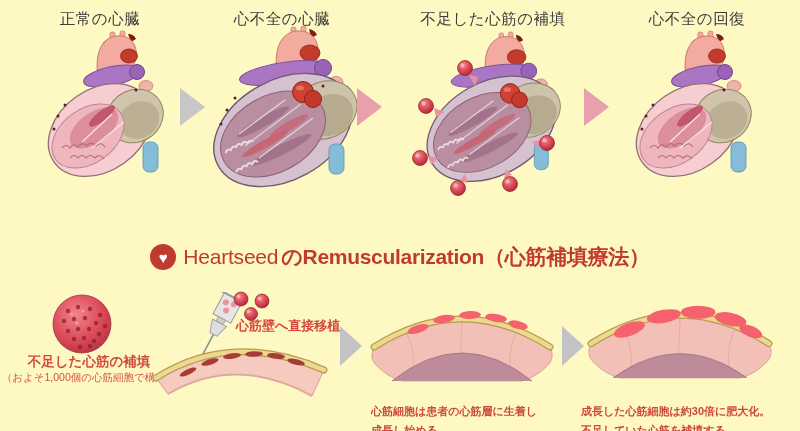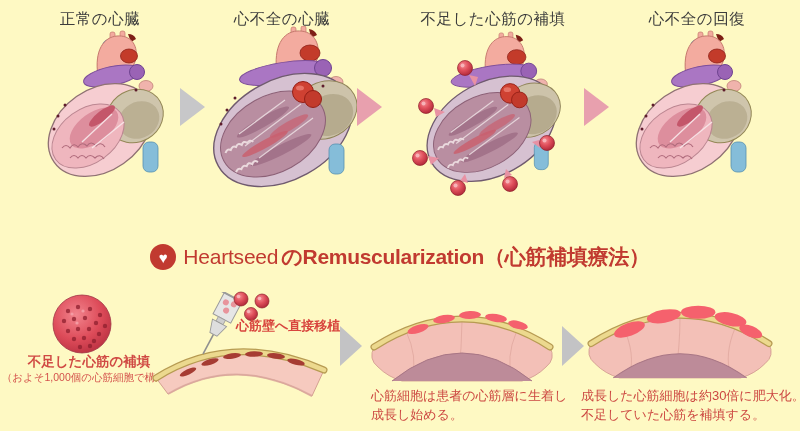--- a/index.html
+++ b/index.html
@@ -45,22 +45,22 @@
   }
   .sphere-subtitle{
     position:absolute;left:0px;top:371px;width:178px;text-align:center;
     font-size:10.5px;font-weight:500;color:#d4524c;white-space:nowrap;
   }
   .injection-label{
     position:absolute;left:236px;top:317px;font-size:13px;font-weight:700;
     color:#d8453e;white-space:nowrap;text-align:center;
   }
   .caption{
-    position:absolute;font-size:13px;font-weight:400;color:#cc4741;
-    line-height:19px;white-space:nowrap;
+    position:absolute;font-size:11px;font-weight:700;color:#cc4741;
+    line-height:19px;white-space:nowrap;margin-top:16px;
   }
 </style>
 </head>
 <body>
 
 <div id="canvas">
 
   <div class="stage-label" style="left:20px;width:160px;">正常の心臓</div>
   <div class="stage-label" style="left:202px;width:160px;">心不全の心臓</div>
   <div class="stage-label" style="left:393px;width:200px;">不足した心筋の補填</div>

